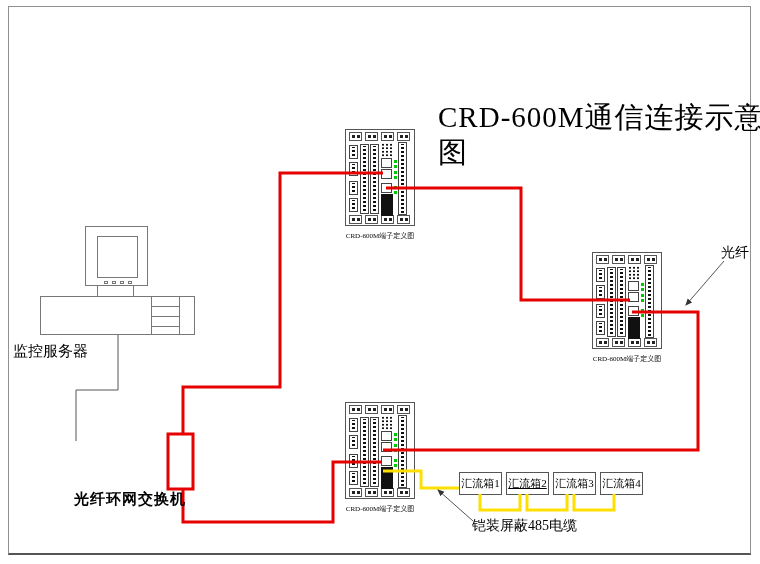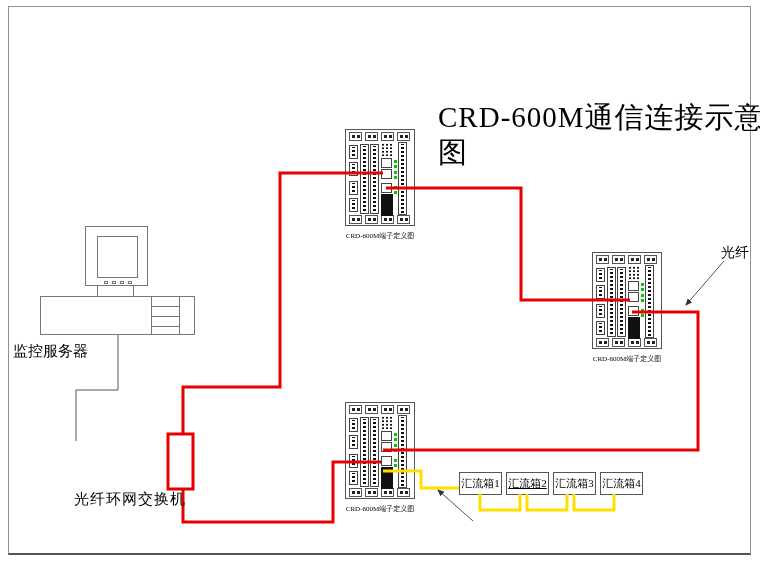--- a/index.html
+++ b/index.html
@@ -8,21 +8,21 @@
   .abs{position:absolute;}
   
   #frame{left:8px;top:6px;width:743px;height:549px;border:1px solid #909090;
          border-bottom:2px solid #555;box-sizing:border-box;}
   
   #wires{left:0;top:0;z-index:6;pointer-events:none;}
   
   .lbl{white-space:nowrap;z-index:7;}
   #title{left:438px;top:100px;font-size:29px;line-height:35px;letter-spacing:1px;}
   #server-label{left:13px;top:342px;font-size:15px;}
-  #switch-label{left:74px;top:490px;font-size:15px;letter-spacing:1px;}
+  #switch-label{left:74px;top:490px;font-size:15px;letter-spacing:1px;font-weight:bold;}
   #fiber-label{left:721px;top:244px;font-size:14px;}
   #cable-label{left:472px;top:517px;font-size:14px;}
   
   #monitor{left:85px;top:226px;width:63px;height:60px;border:1px solid #777;box-sizing:border-box;}
   #screen{left:11px;top:9px;width:41px;height:42px;border:1px solid #777;box-sizing:border-box;}
   .mbtn{top:54px;width:4px;height:3px;border:1px solid #777;box-sizing:border-box;}
   .stand{width:1px;height:10px;background:#777;top:286px;}
   #case{left:40px;top:296px;width:155px;height:39px;border:1px solid #777;box-sizing:border-box;}
   .case-v{top:0;width:1px;height:37px;background:#777;}
   .case-h{left:110px;width:28px;height:1px;background:#777;}
@@ -76,20 +76,21 @@
   <div id="server-label" class="abs lbl">监控服务器</div>
 
   <div id="switch-label" class="abs lbl">光纤环网交换机</div>
 
   <div id="title" class="abs lbl">
     <div>CRD-600M通信连接示意</div>
     <div>图</div>
   </div>
 
   <div id="fiber-label" class="abs lbl">光纤</div>
+  <div id="cable-label" class="abs lbl">铠装屏蔽485电缆</div>
 
   <svg id="wires" class="abs" width="760" height="564">
     <defs>
       <marker id="arrow" markerWidth="8" markerHeight="8" refX="6" refY="3" orient="auto" markerUnits="userSpaceOnUse">
         <path d="M0,0 L7,3 L0,6 Z" fill="#333"></path>
       </marker>
     </defs>
   <polyline points="183,433 183,387 280,387 280,173 383,173" fill="none" stroke="#e60000" stroke-width="3"></polyline>
       <polyline points="386,188 521,188 521,300 630,300" fill="none" stroke="#e60000" stroke-width="3"></polyline>
       <polyline points="632,312 698,312 698,450 383,450" fill="none" stroke="#e60000" stroke-width="3"></polyline>

